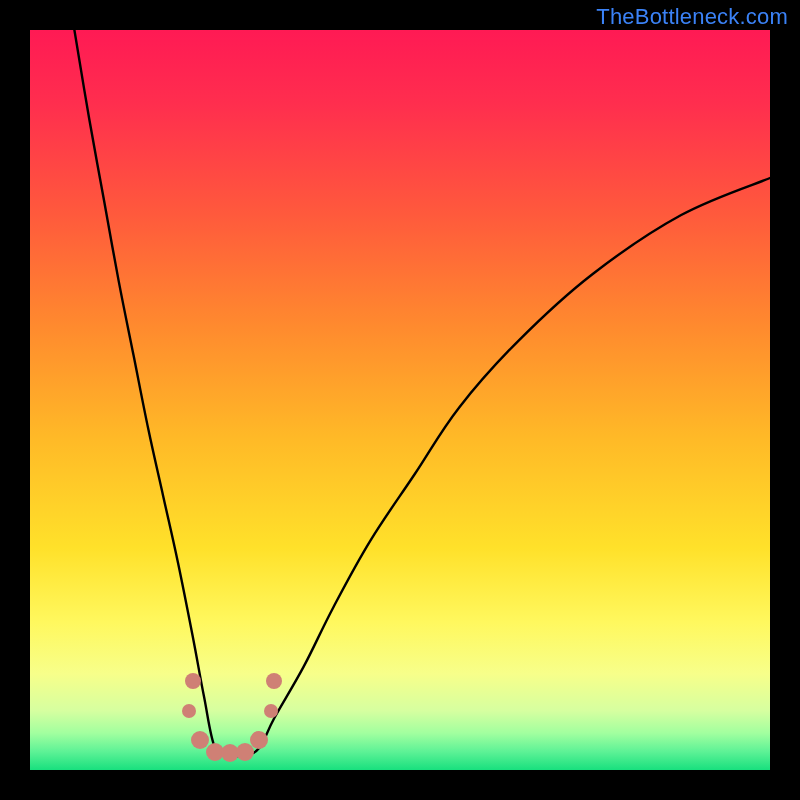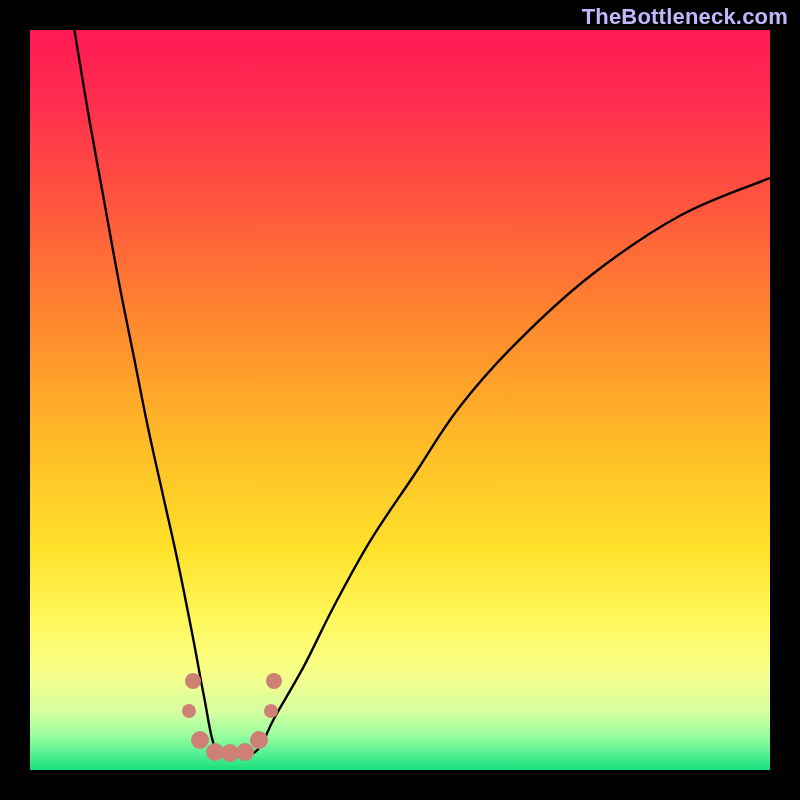--- a/index.html
+++ b/index.html
@@ -40,22 +40,22 @@
     top: 0;
     width: 740px;
     height: 740px;
     pointer-events: none;
   }
   .watermark {
     position: absolute;
     top: 4px;
     right: 12px;
     font-size: 22px;
-    color: #c4b5fd;
-    font-weight: 700;
+    color: #3b82f6;
+    font-weight: 400;
     letter-spacing: 0.2px;
   }
   .marker {
     position: absolute;
     border-radius: 50%;
     background: #cf8075;
     transform: translate(-50%, -50%);
   }
 </style>
 </head>

